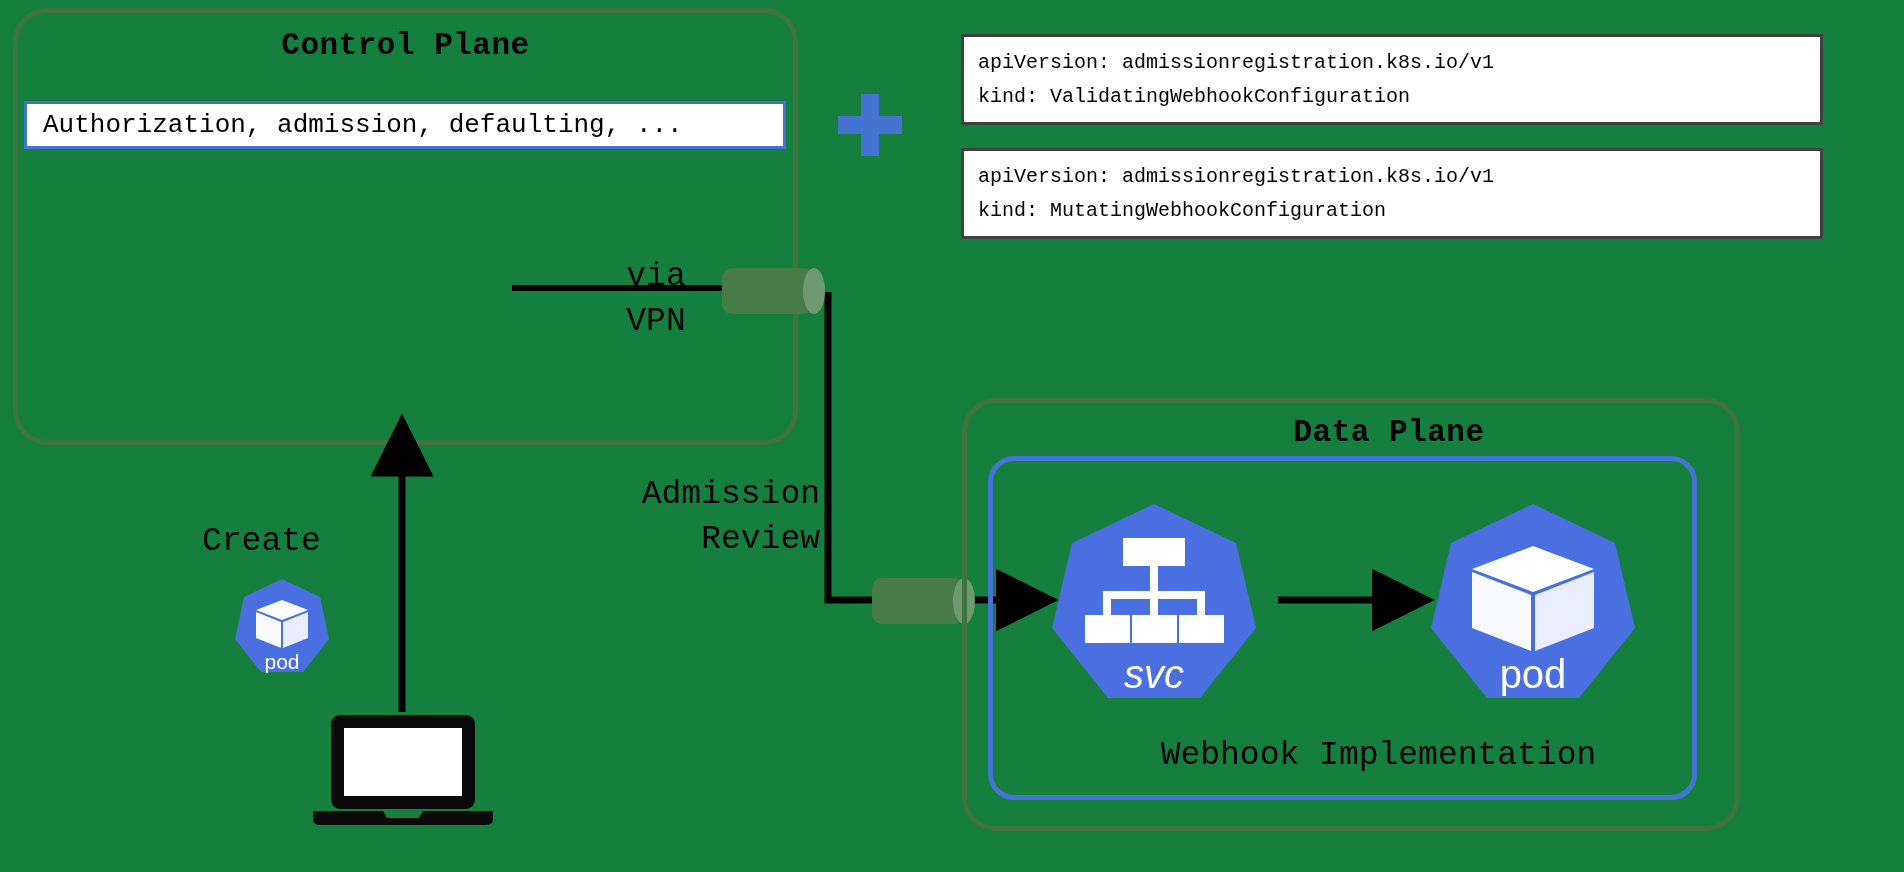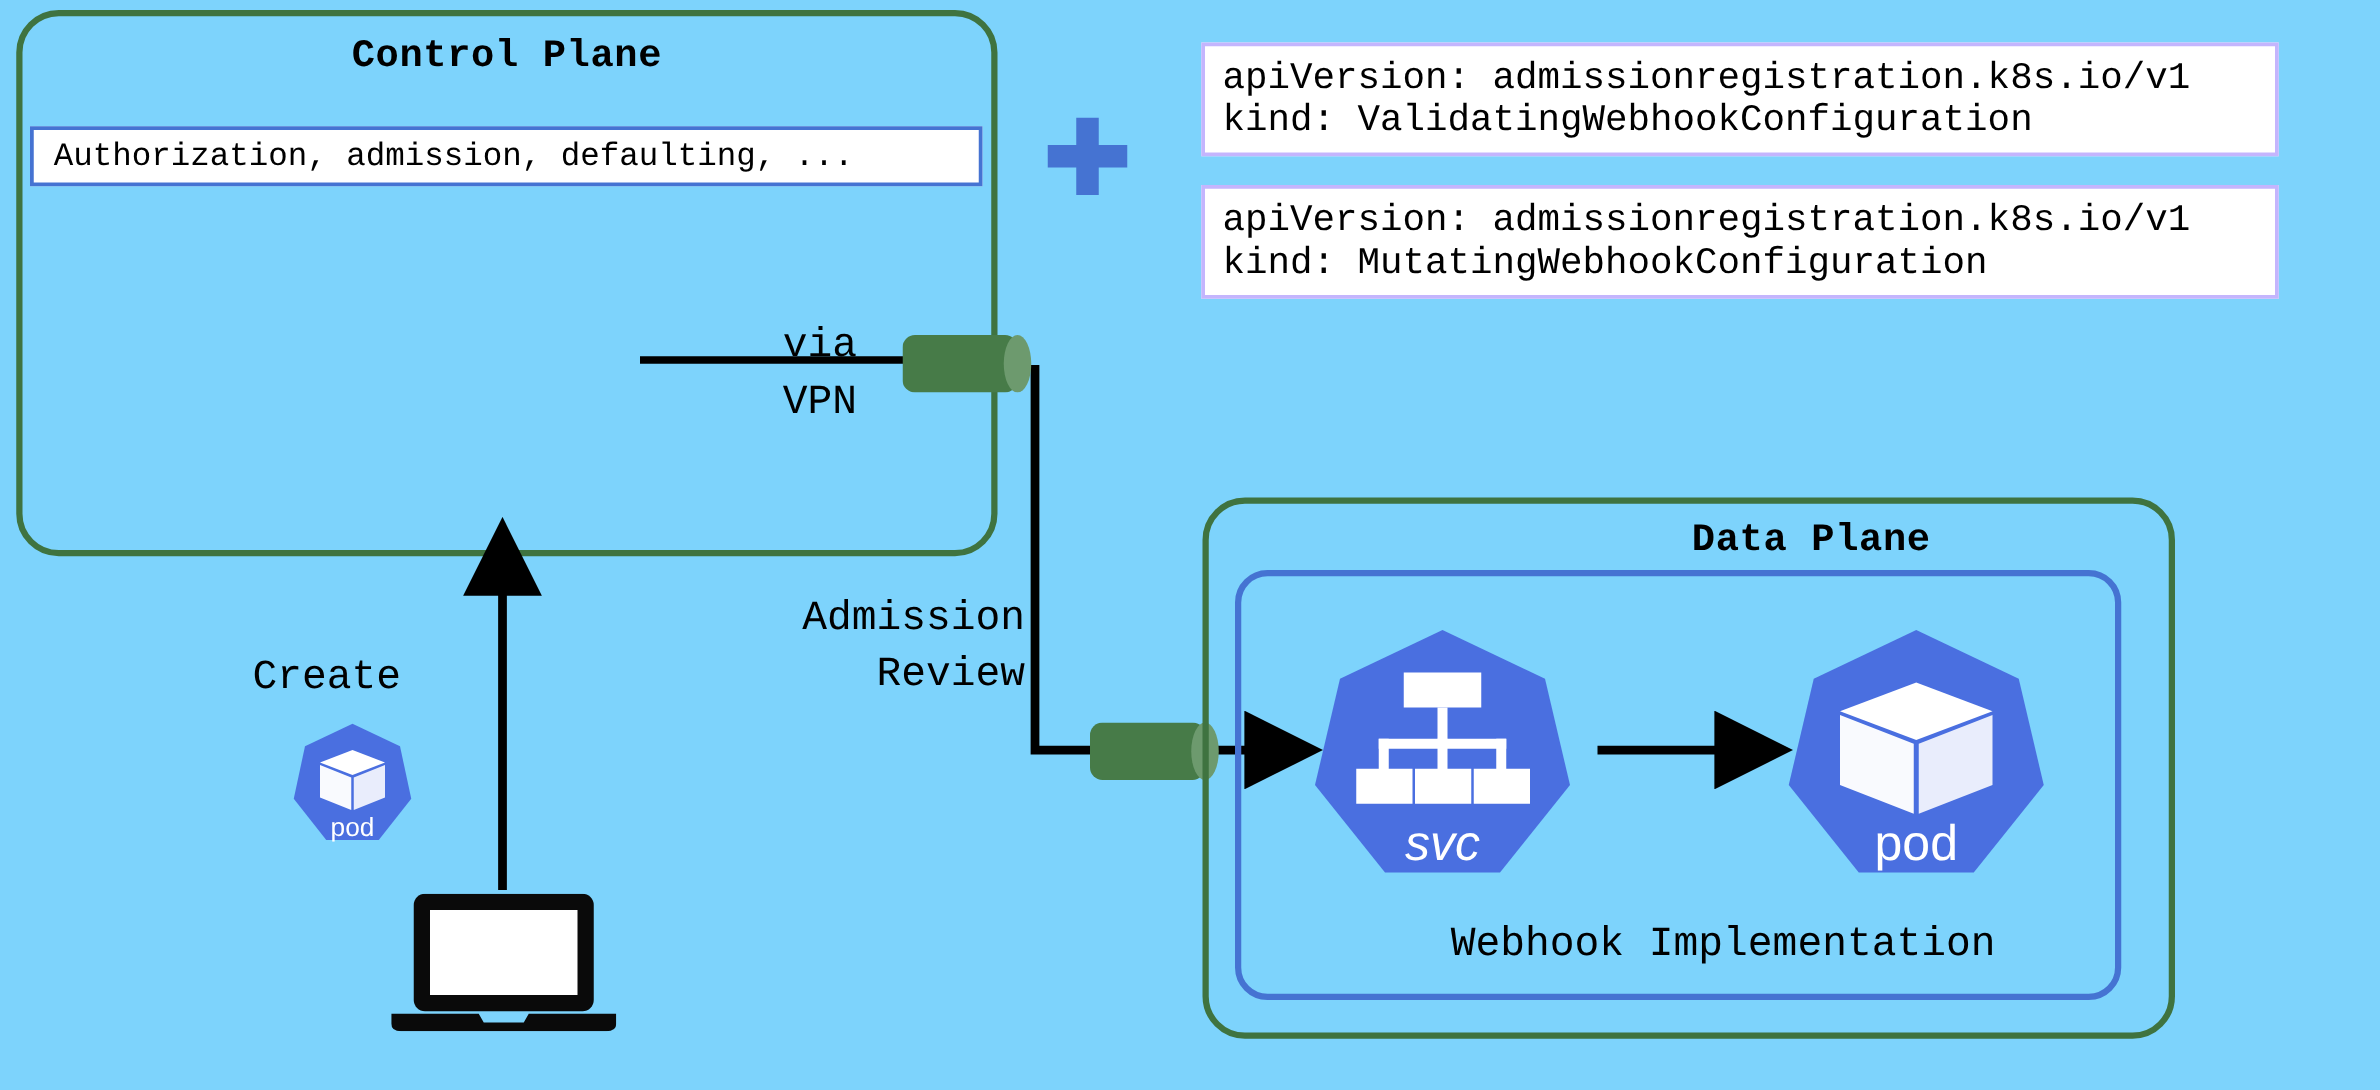--- a/index.html
+++ b/index.html
@@ -11,21 +11,21 @@
     width: 1904px;
     height: 872px;
     font-family: "Liberation Mono", "DejaVu Sans Mono", monospace;
     position: relative;
     overflow: hidden;
   }
   #stage {
     position: relative;
     width: 1904px;
     height: 872px;
-    background: #7dd3fc;
+    background: #15803d;
   }
   .layer {
     position: absolute;
     left: 0;
     top: 0;
     width: 1904px;
     height: 872px;
   }
 
   
@@ -51,26 +51,26 @@
     font-weight: bold;
     color: #000000;
     font-size: 31px;
     letter-spacing: 0.5px;
     white-space: nowrap;
   }
 
   
   .code-box {
     position: absolute;
-    border: 3px solid #c4b5fd;
+    border: 3px solid #404040;
     background: #ffffff;
     box-sizing: border-box;
     padding: 9px 14px;
     color: #000000;
-    font-size: 30px;
+    font-size: 20px;
     line-height: 34px;
     white-space: pre;
   }
   .text-box {
     position: absolute;
     border: 3px solid #4573d2;
     background: #ffffff;
     box-sizing: border-box;
     display: flex;
     align-items: center;
@@ -184,21 +184,21 @@
     <svg width="180" height="110" viewBox="0 0 180 110" aria-hidden="true">
       <rect x="18" y="0" width="144" height="94" rx="9" ry="9" fill="#0a0a0a"></rect>
       <rect x="31" y="13" width="118" height="68" fill="#ffffff"></rect>
       <path d="M0,96 L70,96 L74,103 L106,103 L110,96 L180,96 L180,104
                Q180,110 172,110 L8,110 Q0,110 0,104 Z" fill="#0a0a0a"></path>
     </svg>
   </div>
 
   <div class="group-box" style="left:962px; top:398px; width:778px; height:433px;"></div>
 
-  <div class="plane-title" style="left:1016px; top:415px; width:778px;padding-left:44px;">Data Plane</div>
+  <div class="plane-title" style="left:956px; top:415px; width:778px;padding-left:44px;">Data Plane</div>
 
   <div class="inner-box" style="left:988px; top:456px; width:709px; height:344px;"></div>
 
   <div class="k8s-icon" style="left:1043px; top:501px; width:222px; height:206px;font-style:italic;">
     <svg width="222" height="206" viewBox="0 0 222 206" aria-hidden="true">
       <polygon points="111,3 193,42 213,127 157,197 65,197 9,127 29,42" fill="#4a6fe0"></polygon>
       <g fill="#ffffff">
 
         <rect x="80" y="37" width="62" height="28"></rect>
 

